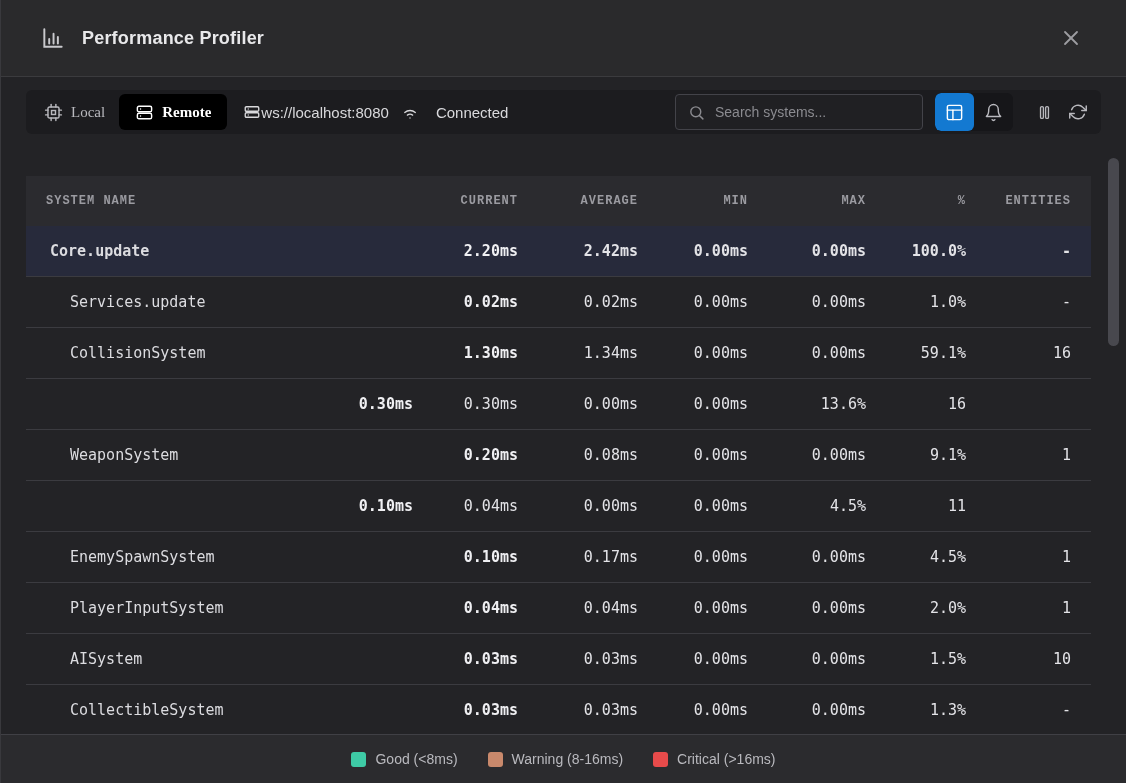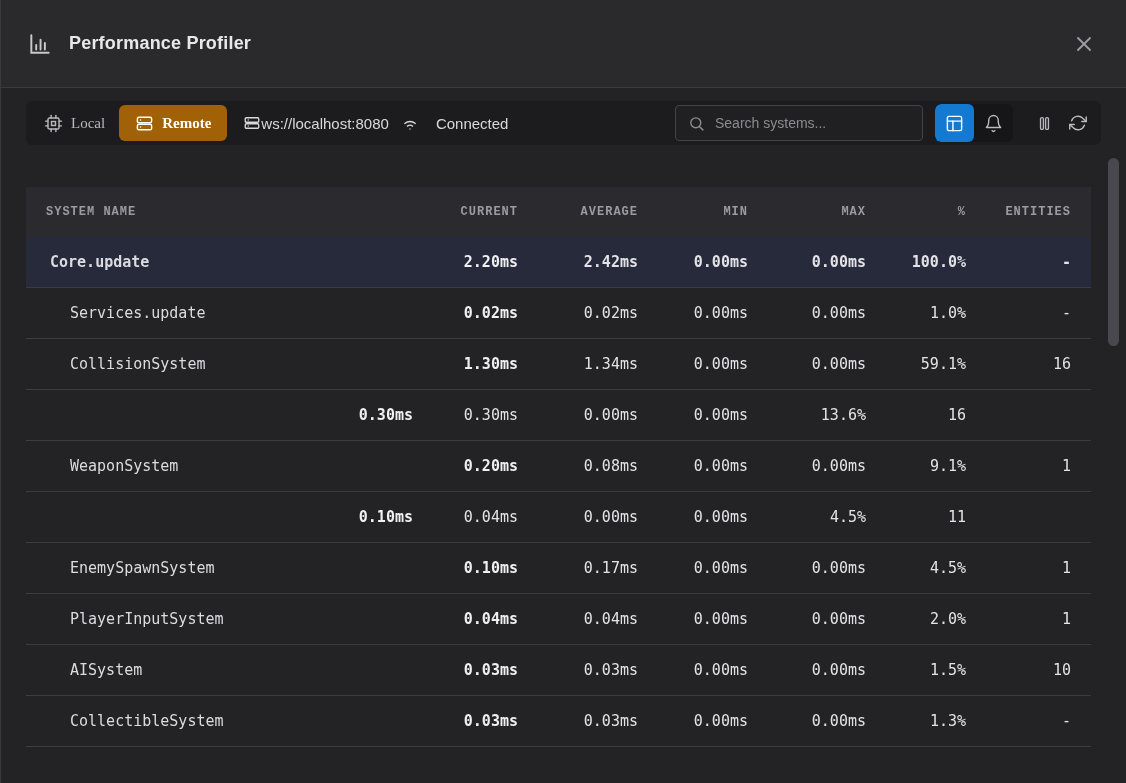--- a/index.html
+++ b/index.html
@@ -3,39 +3,39 @@
 <meta charset="utf-8">
 <style>
   * { margin: 0; padding: 0; box-sizing: border-box; }
   html, body { width: 1126px; height: 783px; overflow: hidden; }
   body { font-family: "Liberation Sans", sans-serif; background: #232326; }
 
   .app { position: relative; width: 1126px; height: 783px; background: #232326; overflow: hidden; border-left: 1px solid #39393d; }
 
   
   .titlebar {
-    height: 88px; background: #2a2a2c; border-bottom: 1px solid #3b3b3e;
-    display: flex; align-items: center; padding: 0 26px; text-align: right;
+    height: 77px; background: #2a2a2c; border-bottom: 1px solid #3b3b3e;
+    display: flex; align-items: center; padding: 0 39px; text-align: right;
   }
   .titlebar .app-icon { display: flex; align-items: center; color: #c9c9cd; }
   .titlebar .title { margin-left: 16px; font-size: 18px; font-weight: 700; color: #e8e8ea; letter-spacing: 0.2px; }
   .titlebar .spacer { flex: 1; }
   .close-btn { background: none; border: none; color: #9d9da2; cursor: pointer; display: flex; padding: 4px; }
 
   
   .toolbar {
     margin: 13px 25px 0 25px; height: 44px; background: #1c1c1f; border-radius: 6px;
     display: flex; align-items: center; padding: 0 6px 0 4px;
   }
   .tb-btn {
     display: flex; align-items: center; gap: 8px; border: none; background: transparent;
     color: #b9b9be; font-size: 15px; font-family: Liberation Serif, serif;
     padding: 8px 14px; border-radius: 6px; cursor: pointer; height: 36px;
   }
-  .tb-btn.active { background: #a16207; color: #ffffff; font-weight: 700; padding: 8px 16px; }
+  .tb-btn.active { background: #000000; color: #ffffff; font-weight: 700; padding: 8px 16px; }
   .conn-url { display: flex; align-items: center; margin-left: 16px; color: #d9d9dc; font-size: 15px; }
   .conn-status { display: flex; align-items: center; gap: 17px; margin-left: 12px; color: #d9d9dc; font-size: 15px; }
   .toolbar .spacer { flex: 1; }
 
   .search-box {
     display: flex; align-items: center; gap: 10px; width: 248px; height: 36px;
     background: #202023; border: 1px solid #434349; border-radius: 4px; padding: 0 12px; margin-left: 15px;
   }
   .search-box input {
     flex: 1; background: transparent; border: none; outline: none;
@@ -316,14 +316,28 @@
           <div class="td min">0.00ms</div>
           <div class="td max">0.00ms</div>
           <div class="td percent">1.3%</div>
           <div class="td entities">-</div>
         </div>
       </div>
   </div>
 
   <div class="scrollbar-thumb"></div>
 
+  <div class="footer" id="legend">
+      <div class="legend-item">
+        <span class="legend-swatch" style="background: rgb(62, 203, 166);"></span>
+        <span class="legend-label">Good (&lt;8ms)</span>
+      </div>
+      <div class="legend-item">
+        <span class="legend-swatch" style="background: rgb(201, 137, 108);"></span>
+        <span class="legend-label">Warning (8-16ms)</span>
+      </div>
+      <div class="legend-item">
+        <span class="legend-swatch" style="background: rgb(232, 75, 75);"></span>
+        <span class="legend-label">Critical (&gt;16ms)</span>
+      </div>
+    </div>
 
 </div>
 
 </body></html>

